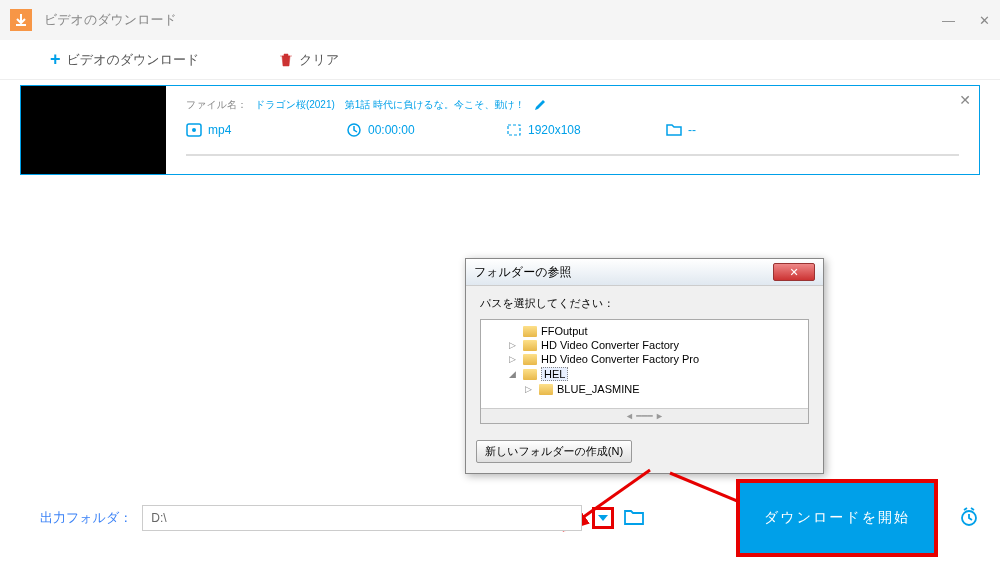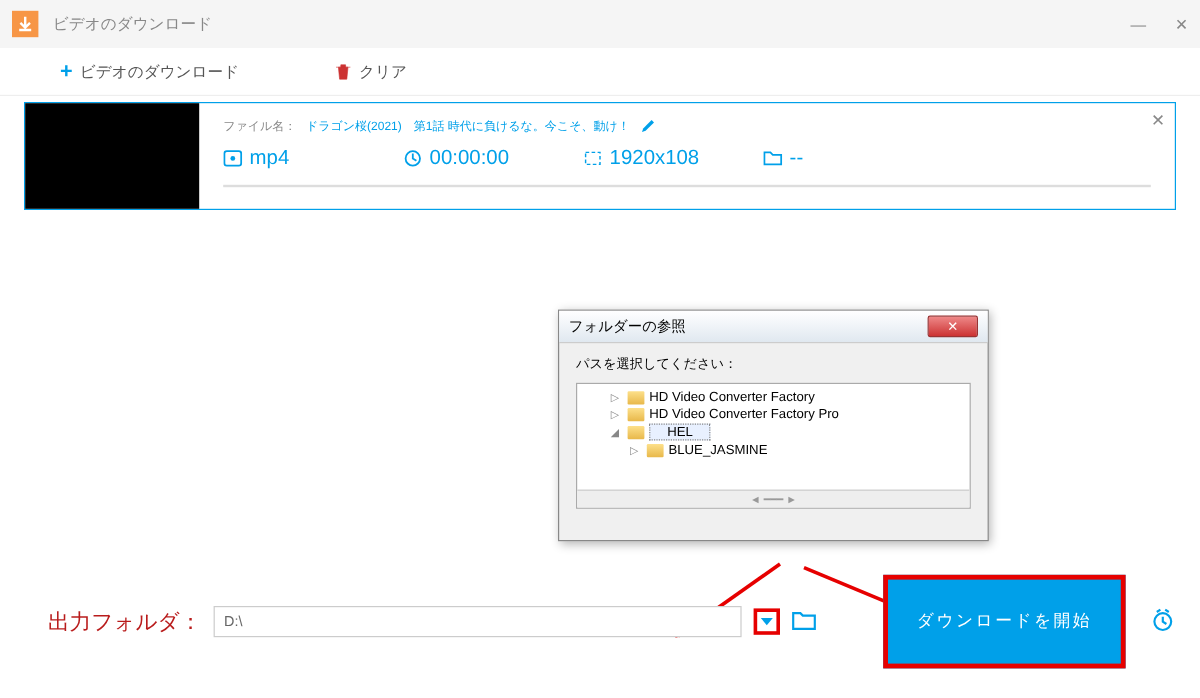--- a/index.html
+++ b/index.html
@@ -66,43 +66,43 @@
       color: #888;
     }
     .file-line {
       display: flex; align-items: center; gap: 8px;
       font-size: 10px;
       color: #00a0e9;
       margin-bottom: 10px;
     }
     .file-label { color: #888; }
     .meta-row {
-      display: flex; align-items: center; gap: 10px;
+      display: flex; align-items: center; gap: 20px;
       color: #00a0e9;
-      font-size: 17px;
+      font-size: 12px;
     }
     .meta-item {
       display: flex; align-items: center; gap: 6px;
       width: 140px;
     }
     .close-x {
       position: absolute; right: 8px; top: 6px;
       color: #888; font-size: 14px;
     }
     .progress-line {
       position: absolute;
       left: 165px; right: 20px; bottom: 18px;
       height: 2px; background: #ddd;
     }
     .bottom-bar {
       position: absolute;
       bottom: 25px; left: 40px; right: 20px;
       display: flex; align-items: center; gap: 10px;
     }
-    .out-label { color: #b91c1c; font-size: 18px; }
+    .out-label { color: #3b82f6; font-size: 13px; }
     .out-input {
       width: 440px; height: 26px;
       border: 1px solid #ccc;
       padding: 0 8px;
       font-size: 12px;
       color: #666;
     }
     .dropdown-btn {
       width: 22px; height: 22px;
       border: 3px solid #e60000;
@@ -167,21 +167,21 @@
       display: flex; align-items: center; gap: 4px;
       padding: 1px 0 1px 20px;
       white-space: nowrap;
     }
     .tree-arrow { color: #888; font-size: 9px; width: 10px; }
     .folder-ic {
       width: 14px; height: 11px;
       background: linear-gradient(#fde08a, #e8b84a);
       border-radius: 1px;
     }
-    .tree-sel { border: 1px dotted #888; background: #e8f0ff; padding: 0 14px; }
+    .tree-sel { border: 1px dotted #888; background: #e8f0ff; padding: 0 2px; }
     .tree-scroll-h {
       position: absolute; left: 0; right: 0; bottom: 0;
       height: 15px; background: #eee;
       border-top: 1px solid #ccc;
       display: flex; align-items: center; justify-content: center;
       font-size: 9px; color: #999;
     }
     .dlg-buttons {
       display: flex; gap: 6px;
       padding: 6px 10px 10px 10px;
@@ -275,20 +275,25 @@
 <div class="dialog">
   <div class="dlg-title">
     <span>フォルダーの参照</span>
     <div class="dlg-close">✕</div>
   </div>
   <div class="dlg-body">
     <div class="dlg-instr">パスを選択してください：</div>
     <div class="tree">
       <div id="tree-items">
           <div class="tree-item" style="padding-left: 26px;">
+            <span class="tree-arrow"></span>
+            <span class="folder-ic"></span>
+            <span>FFOutput</span>
+          </div>
+          <div class="tree-item" style="padding-left: 26px;">
             <span class="tree-arrow">▷</span>
             <span class="folder-ic"></span>
             <span>HD Video Converter Factory</span>
           </div>
           <div class="tree-item" style="padding-left: 26px;">
             <span class="tree-arrow">▷</span>
             <span class="folder-ic"></span>
             <span>HD Video Converter Factory Pro</span>
           </div>
           <div class="tree-item" style="padding-left: 26px;">
@@ -299,20 +304,21 @@
           <div class="tree-item" style="padding-left: 42px;">
             <span class="tree-arrow">▷</span>
             <span class="folder-ic"></span>
             <span>BLUE_JASMINE</span>
           </div>
         </div>
       <div class="tree-scroll-h">◄ ━━━ ►</div>
     </div>
   </div>
   <div class="dlg-buttons">
+    <button class="dlg-btn">新しいフォルダーの作成(N)</button>
   </div>
 </div>
 
 <svg class="arrow-svg" style="left:550px; top:460px;" width="120" height="80">
   <defs>
       <marker id="ah1" markerWidth="10" markerHeight="10" refX="8" refY="3" orient="auto">
         <path d="M0,0 L0,6 L9,3 z" fill="#e60000"></path>
       </marker>
     </defs>
   <line x1="100" y1="10" x2="15" y2="70" stroke="#e60000" stroke-width="3" marker-end="url(#ah1)"></line>

